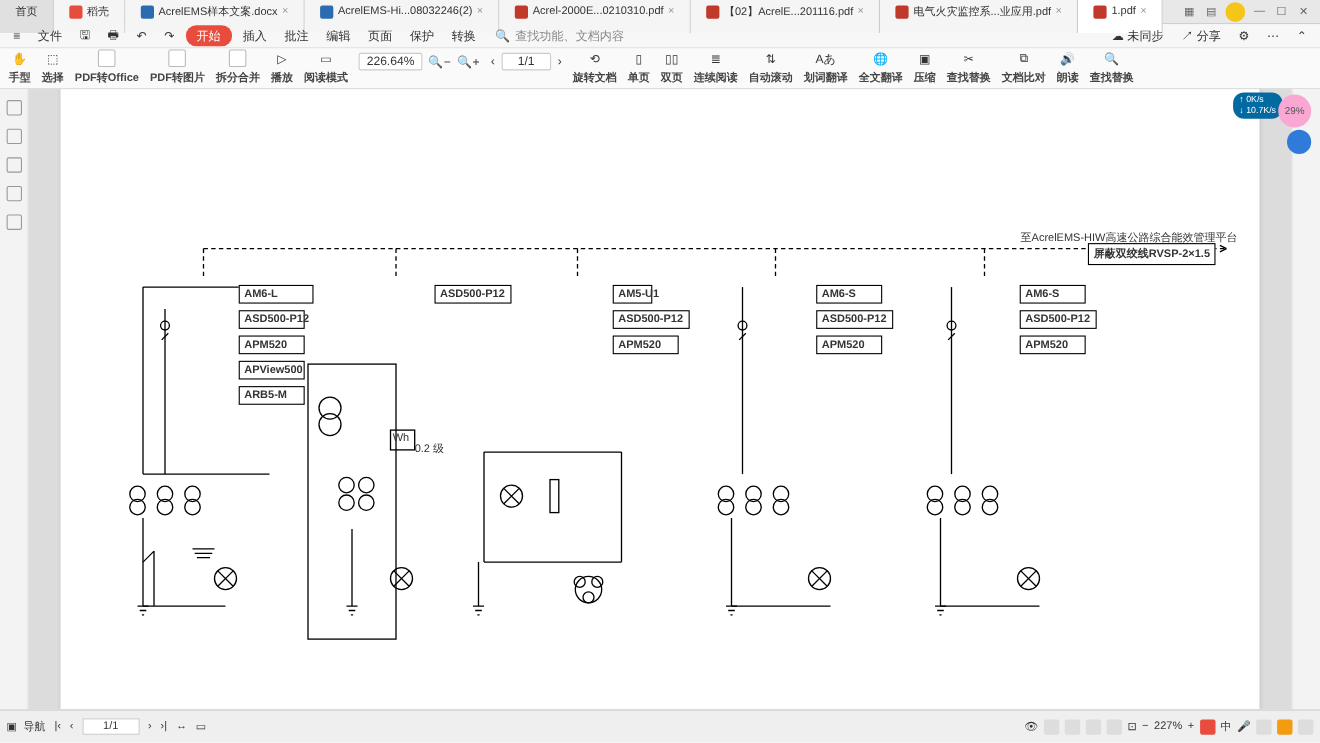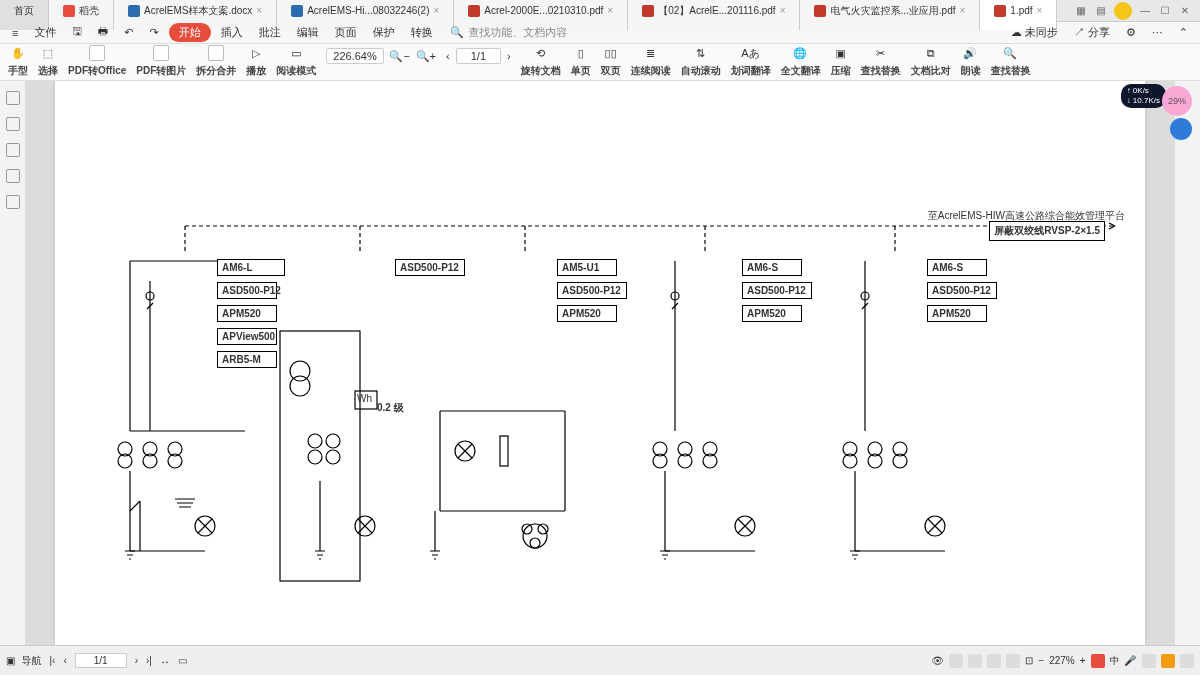--- a/index.html
+++ b/index.html
@@ -47,21 +47,21 @@
 .canvas-wrap{position:absolute;left:26px;right:26px;top:81px;bottom:30px;background:#dcdcdc;display:flex;justify-content:center;overflow:hidden;}
 .page{background:#fff;width:1090px;height:100%;position:relative;box-shadow:0 0 4px rgba(0,0,0,.15);}
 
 
 .diag{position:absolute;inset:0;}
 .diag svg{position:absolute;inset:0;}
 .dlabel{position:absolute;font-size:10px;font-weight:bold;border:1.5px solid #000;background:#fff;padding:2px 4px;white-space:nowrap;margin-left:42px;}
 .dtext{position:absolute;font-size:10px;font-weight:normal;white-space:nowrap;}
 
 
-.netbadge{position:absolute;right:34px;top:84px;background:#0f172a;color:#fff;font-size:8px;border-radius:10px;padding:2px 6px;line-height:10px;}
+.netbadge{position:absolute;right:34px;top:84px;background:#0369a1;color:#fff;font-size:8px;border-radius:10px;padding:2px 6px;line-height:10px;}
 .cpubadge{position:absolute;right:8px;top:86px;width:30px;height:30px;border-radius:50%;background:#f9a8d4;display:flex;align-items:center;justify-content:center;font-size:9px;color:#555;}
 .bluefab{position:absolute;right:8px;top:118px;width:22px;height:22px;border-radius:50%;background:#2f7bd9;}
 
 
 .statusbar{position:absolute;left:0;right:0;bottom:0;height:30px;background:#efefef;border-top:1px solid #ccc;display:flex;align-items:center;font-size:10px;padding:0 6px;gap:8px;}
 .statusbar .nav{display:flex;align-items:center;gap:6px;}
 .statusbar .spacer{flex:1;}
 .statusbar .pageno{border:1px solid #ccc;background:#fff;padding:1px 18px;}
 .statusbar .tray{display:flex;gap:5px;align-items:center;}
 .tray .tic{width:14px;height:14px;background:#ddd;border-radius:2px;}
@@ -393,23 +393,23 @@
 
       <div class="dlabel" style="left:120px;top:178px;width:68px">AM6-L</div>
       <div class="dlabel" style="left:120px;top:201px;width:60px">ASD500-P12</div>
       <div class="dlabel" style="left:120px;top:224px;width:60px">APM520</div>
       <div class="dlabel" style="left:120px;top:247px;width:60px">APView500</div>
       <div class="dlabel" style="left:120px;top:270px;width:60px">ARB5-M</div>
 
       <div class="dlabel" style="left:298px;top:178px;width:70px">ASD500-P12</div>
 
       <div class="dtext" style="left:302px;top:312px;">Wh</div>
-      <div class="dtext" style="left:322px;top:320px;font-weight:bold">0.2 级</div>
-
-      <div class="dlabel" style="left:460px;top:178px;width:60px">AM5-U1</div>
+      <div class="dtext" style="left:322px;top:320px;font-weight:normal">0.2 级</div>
+
+      <div class="dlabel" style="left:460px;top:178px;width:36px">AM5-U1</div>
       <div class="dlabel" style="left:460px;top:201px;width:70px">ASD500-P12</div>
       <div class="dlabel" style="left:460px;top:224px;width:60px">APM520</div>
 
       <div class="dlabel" style="left:645px;top:178px;width:60px">AM6-S</div>
       <div class="dlabel" style="left:645px;top:201px;width:70px">ASD500-P12</div>
       <div class="dlabel" style="left:645px;top:224px;width:60px">APM520</div>
 
       <div class="dlabel" style="left:830px;top:178px;width:60px">AM6-S</div>
       <div class="dlabel" style="left:830px;top:201px;width:70px">ASD500-P12</div>
       <div class="dlabel" style="left:830px;top:224px;width:60px">APM520</div>

